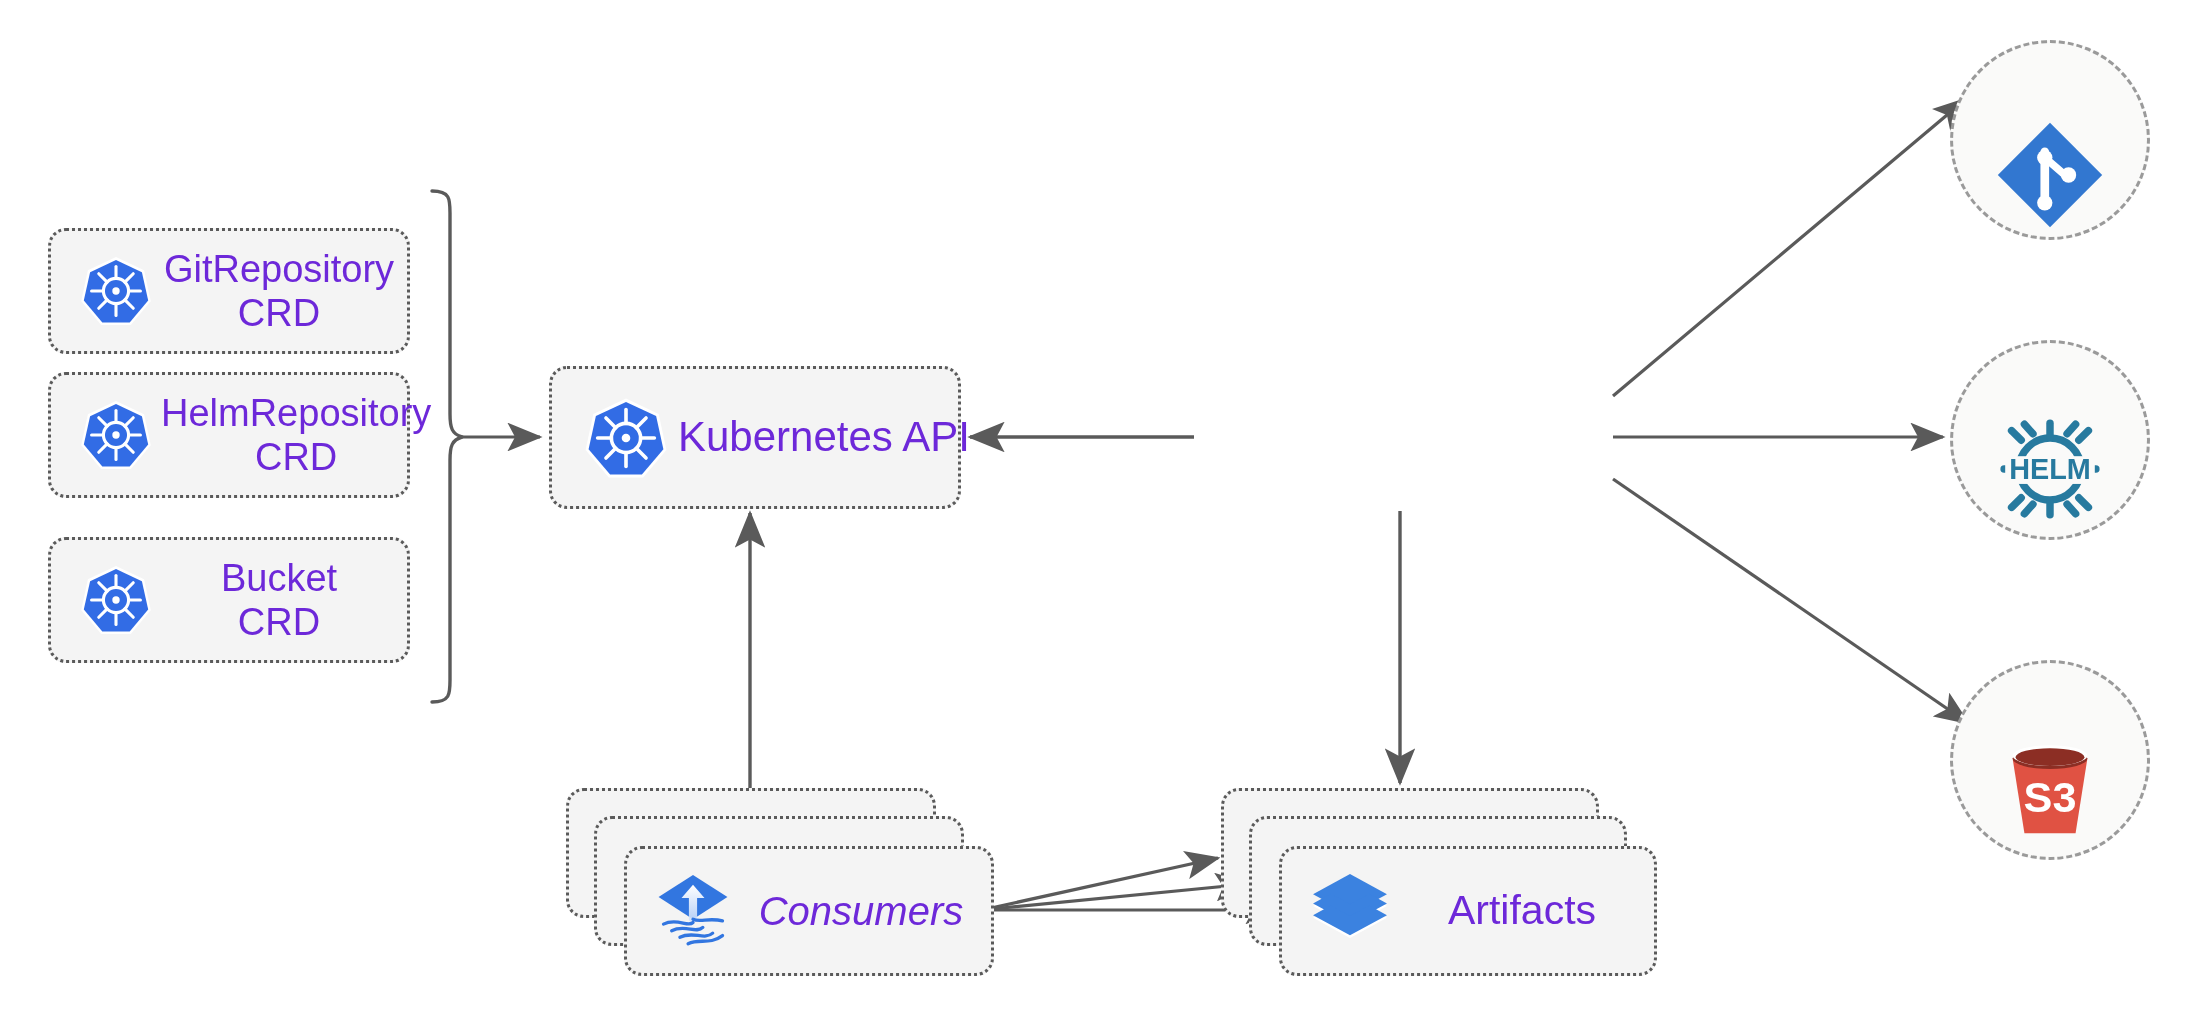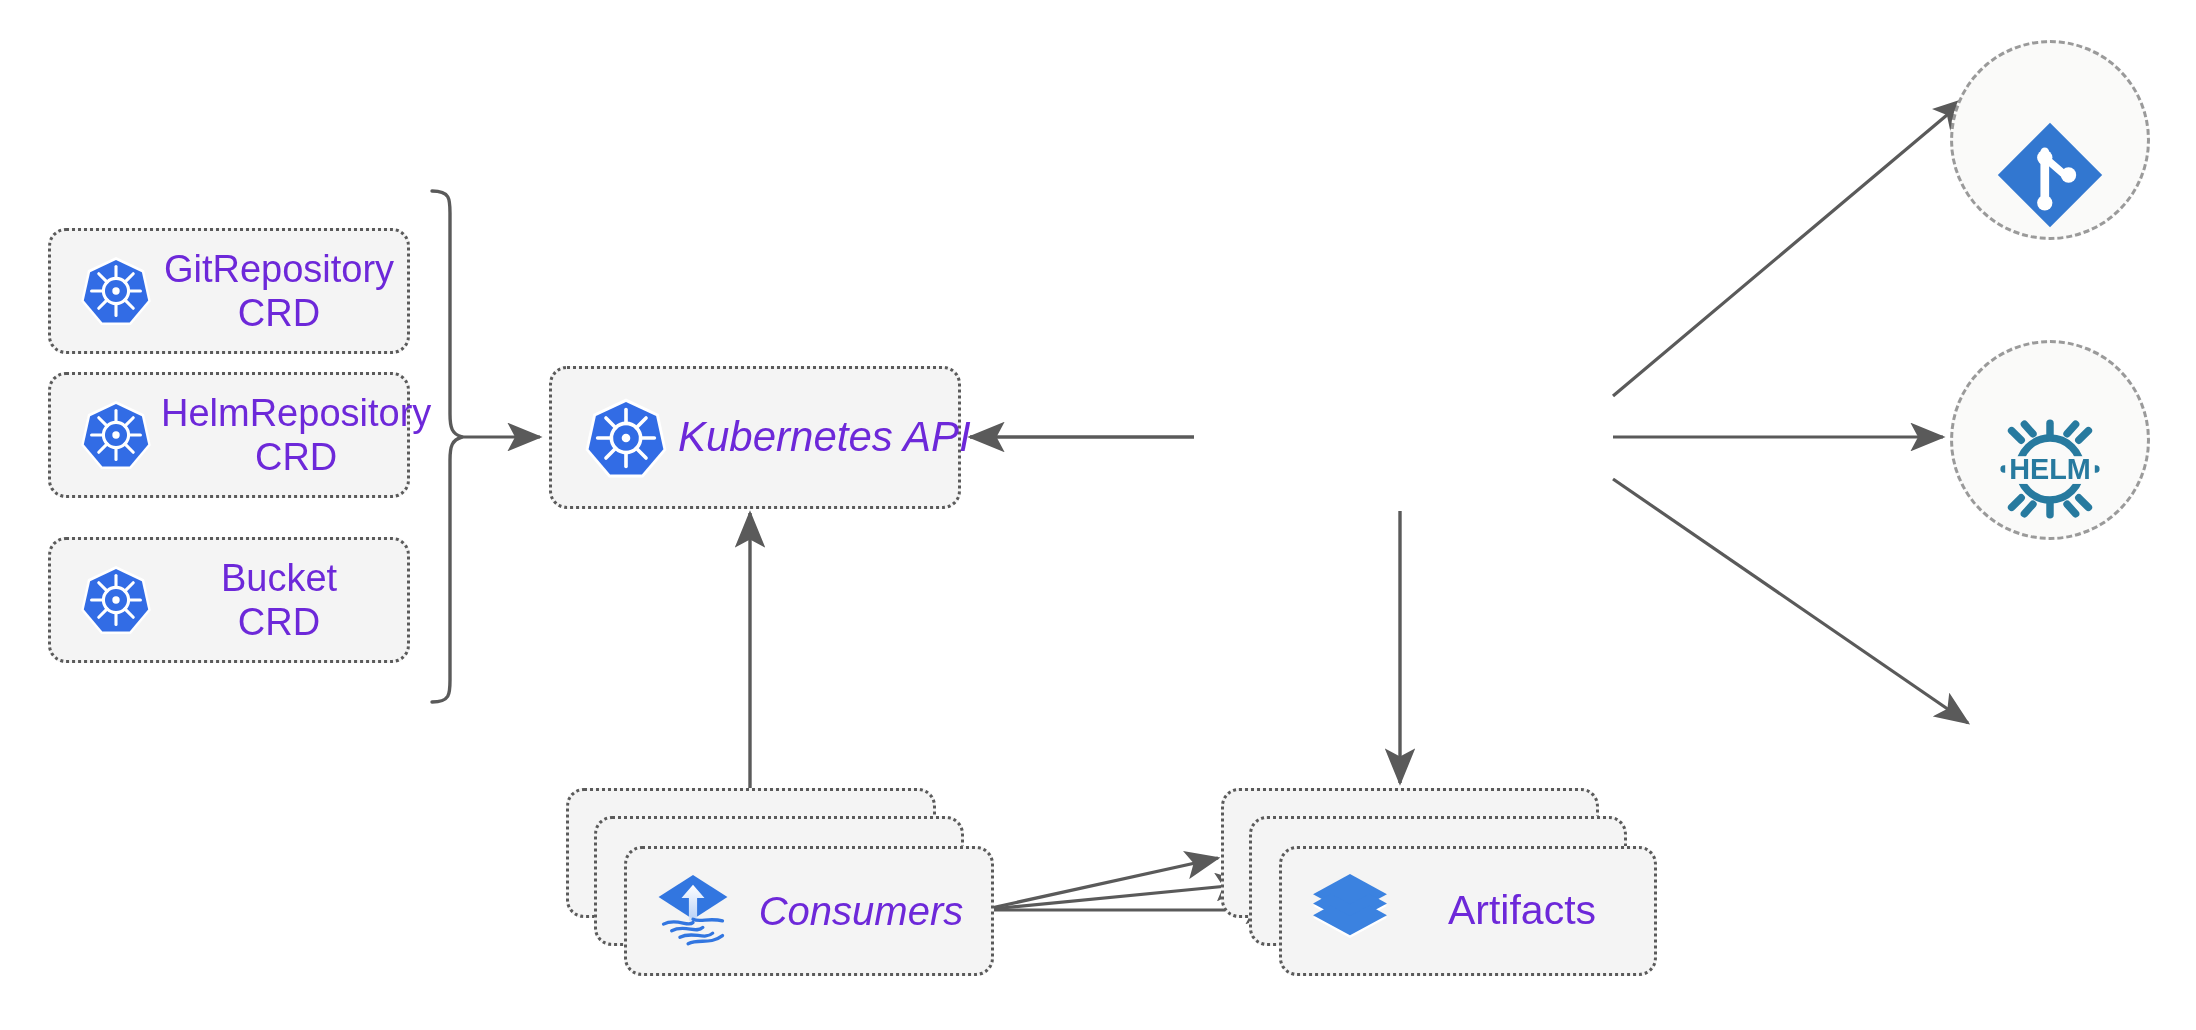--- a/index.html
+++ b/index.html
@@ -77,21 +77,21 @@
 
   
   #node-k8s-api {
     left: 549px;
     top: 366px;
     width: 412px;
     height: 143px;
     padding-left: 22px;
   }
   #node-k8s-api .icon-slot { width: 104px; }
-  #node-k8s-api .card-label { font-size: 42px; font-style: italic; }
+  #node-k8s-api .card-label { font-size: 42px; }
 
   
   #node-source-controller {
     left: 1196px;
     top: 366px;
     width: 415px;
     height: 143px;
     padding-left: 28px;
   }
   #node-source-controller .icon-slot { width: 110px; }
@@ -345,14 +345,25 @@
           <path d="M76 27 L84 18"></path>
           <path d="M44 93 L36 102"></path>
           <path d="M76 93 L84 102"></path>
         </g>
         <rect x="18" y="48" width="84" height="26" fill="#fafaf9"></rect>
         <text x="60" y="69.5" text-anchor="middle" font-family="'Liberation Sans', sans-serif" font-size="27" font-weight="bold" fill="#277a9f">HELM</text>
       </svg>
     </span>
   </div>
 
+  <div class="circle-node" id="circle-s3">
+    <span>
+      <svg width="118" height="118" viewBox="0 0 120 120" aria-hidden="true">
+        <path d="M22 24 L98 24 L86 100 L34 100 Z" fill="#e05243"></path>
+        <ellipse cx="60" cy="24" rx="38" ry="10.5" fill="#8c2e24"></ellipse>
+        <ellipse cx="60" cy="21" rx="38" ry="10.5" fill="#ffffff"></ellipse>
+        <ellipse cx="60" cy="22.5" rx="35" ry="9" fill="#8c2e24"></ellipse>
+        <text x="60" y="78" text-anchor="middle" font-family="'Liberation Sans', sans-serif" font-size="44" font-weight="bold" fill="#ffffff">S3</text>
+      </svg>
+    </span>
+  </div>
 
 </div>
 
 </body></html>

